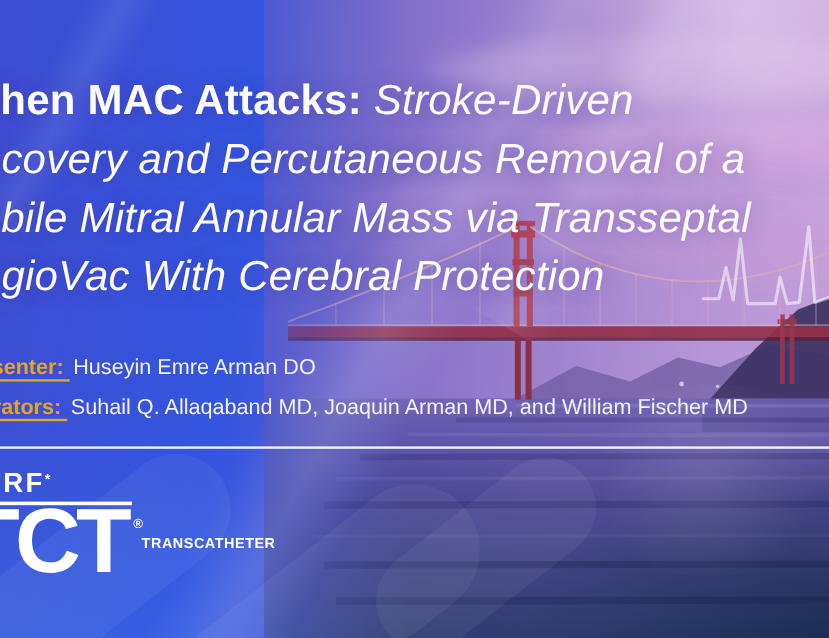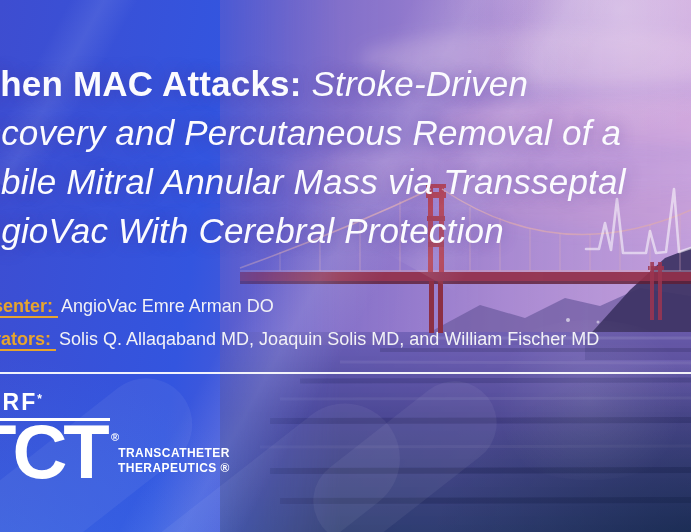--- a/index.html
+++ b/index.html
@@ -55,21 +55,21 @@
   .p-name{padding-left:3px;font-weight:400;}
 
   .divider{position:absolute;left:0;top:372px;width:691px;height:2px;background:rgba(255,255,255,0.92);}
 
   
   .crf{position:absolute;left:-16px;top:389px;color:#fff;font-size:23px;font-weight:700;letter-spacing:2px;white-space:nowrap;}
   .crf sup{font-size:12px;letter-spacing:0;position:relative;top:2px;}
   .crf-rule{position:absolute;left:0;top:418px;width:110px;height:3px;background:#fff;}
   .tct{position:absolute;left:-30px;top:414px;color:#fff;font-size:76px;line-height:76px;font-weight:800;letter-spacing:-4px;white-space:nowrap;}
   .tct-reg{position:absolute;left:111px;top:431px;color:#fff;font-size:11px;font-weight:700;}
-  .org{position:absolute;left:118px;top:446px;color:#fff;font-size:12px;font-weight:700;line-height:15px;letter-spacing:.45px;white-space:nowrap;text-align:right;}
+  .org{position:absolute;left:118px;top:446px;color:#fff;font-size:12px;font-weight:700;line-height:15px;letter-spacing:.45px;white-space:nowrap;}
 </style>
 </head>
 <body>
 
 <div class="stage">
 
   <div class="photo">
     <svg width="691" height="532" viewBox="0 0 691 532">
       <defs>
         <linearGradient id="skyg" x1="0" y1="0" x2="1" y2="0">
@@ -163,31 +163,30 @@
 
   <div class="title">
     <div class="t-line t1"><span class="b">When MAC Attacks:</span><span> Stroke-Driven</span></div>
     <div class="t-line t2">Discovery and Percutaneous Removal of a</div>
     <div class="t-line t3">Mobile Mitral Annular Mass via Transseptal</div>
     <div class="t-line t4">AngioVac With Cerebral Protection</div>
   </div>
 
   <div class="people">
     <div class="p-line p-presenter">
-      <span class="p-label">Presenter:</span><span class="p-name">AngioVac Emre Arman DO</span>
+      <span class="p-label">Presenter:</span><span class="p-name">Huseyin Emre Arman DO</span>
     </div>
     <div class="p-line p-collab">
-      <span class="p-label">Collaborators:</span><span class="p-name">Solis Q. Allaqaband MD, Joaquin Solis MD, and William Fischer MD</span>
+      <span class="p-label">Collaborators:</span><span class="p-name">Suhail Q. Allaqaband MD, Joaquin Arman MD, and William Fischer MD</span>
     </div>
   </div>
 
   <div class="divider"></div>
 
   <div class="crf"><span>CRF</span><sup>*</sup></div>
   <div class="crf-rule"></div>
   <div class="tct">TCT</div>
   <div class="tct-reg">®</div>
   <div class="org">
     <div>TRANSCATHETER</div>
-    <div>THERAPEUTICS ®</div>
   </div>
 
 </div>
 
 </body></html>

